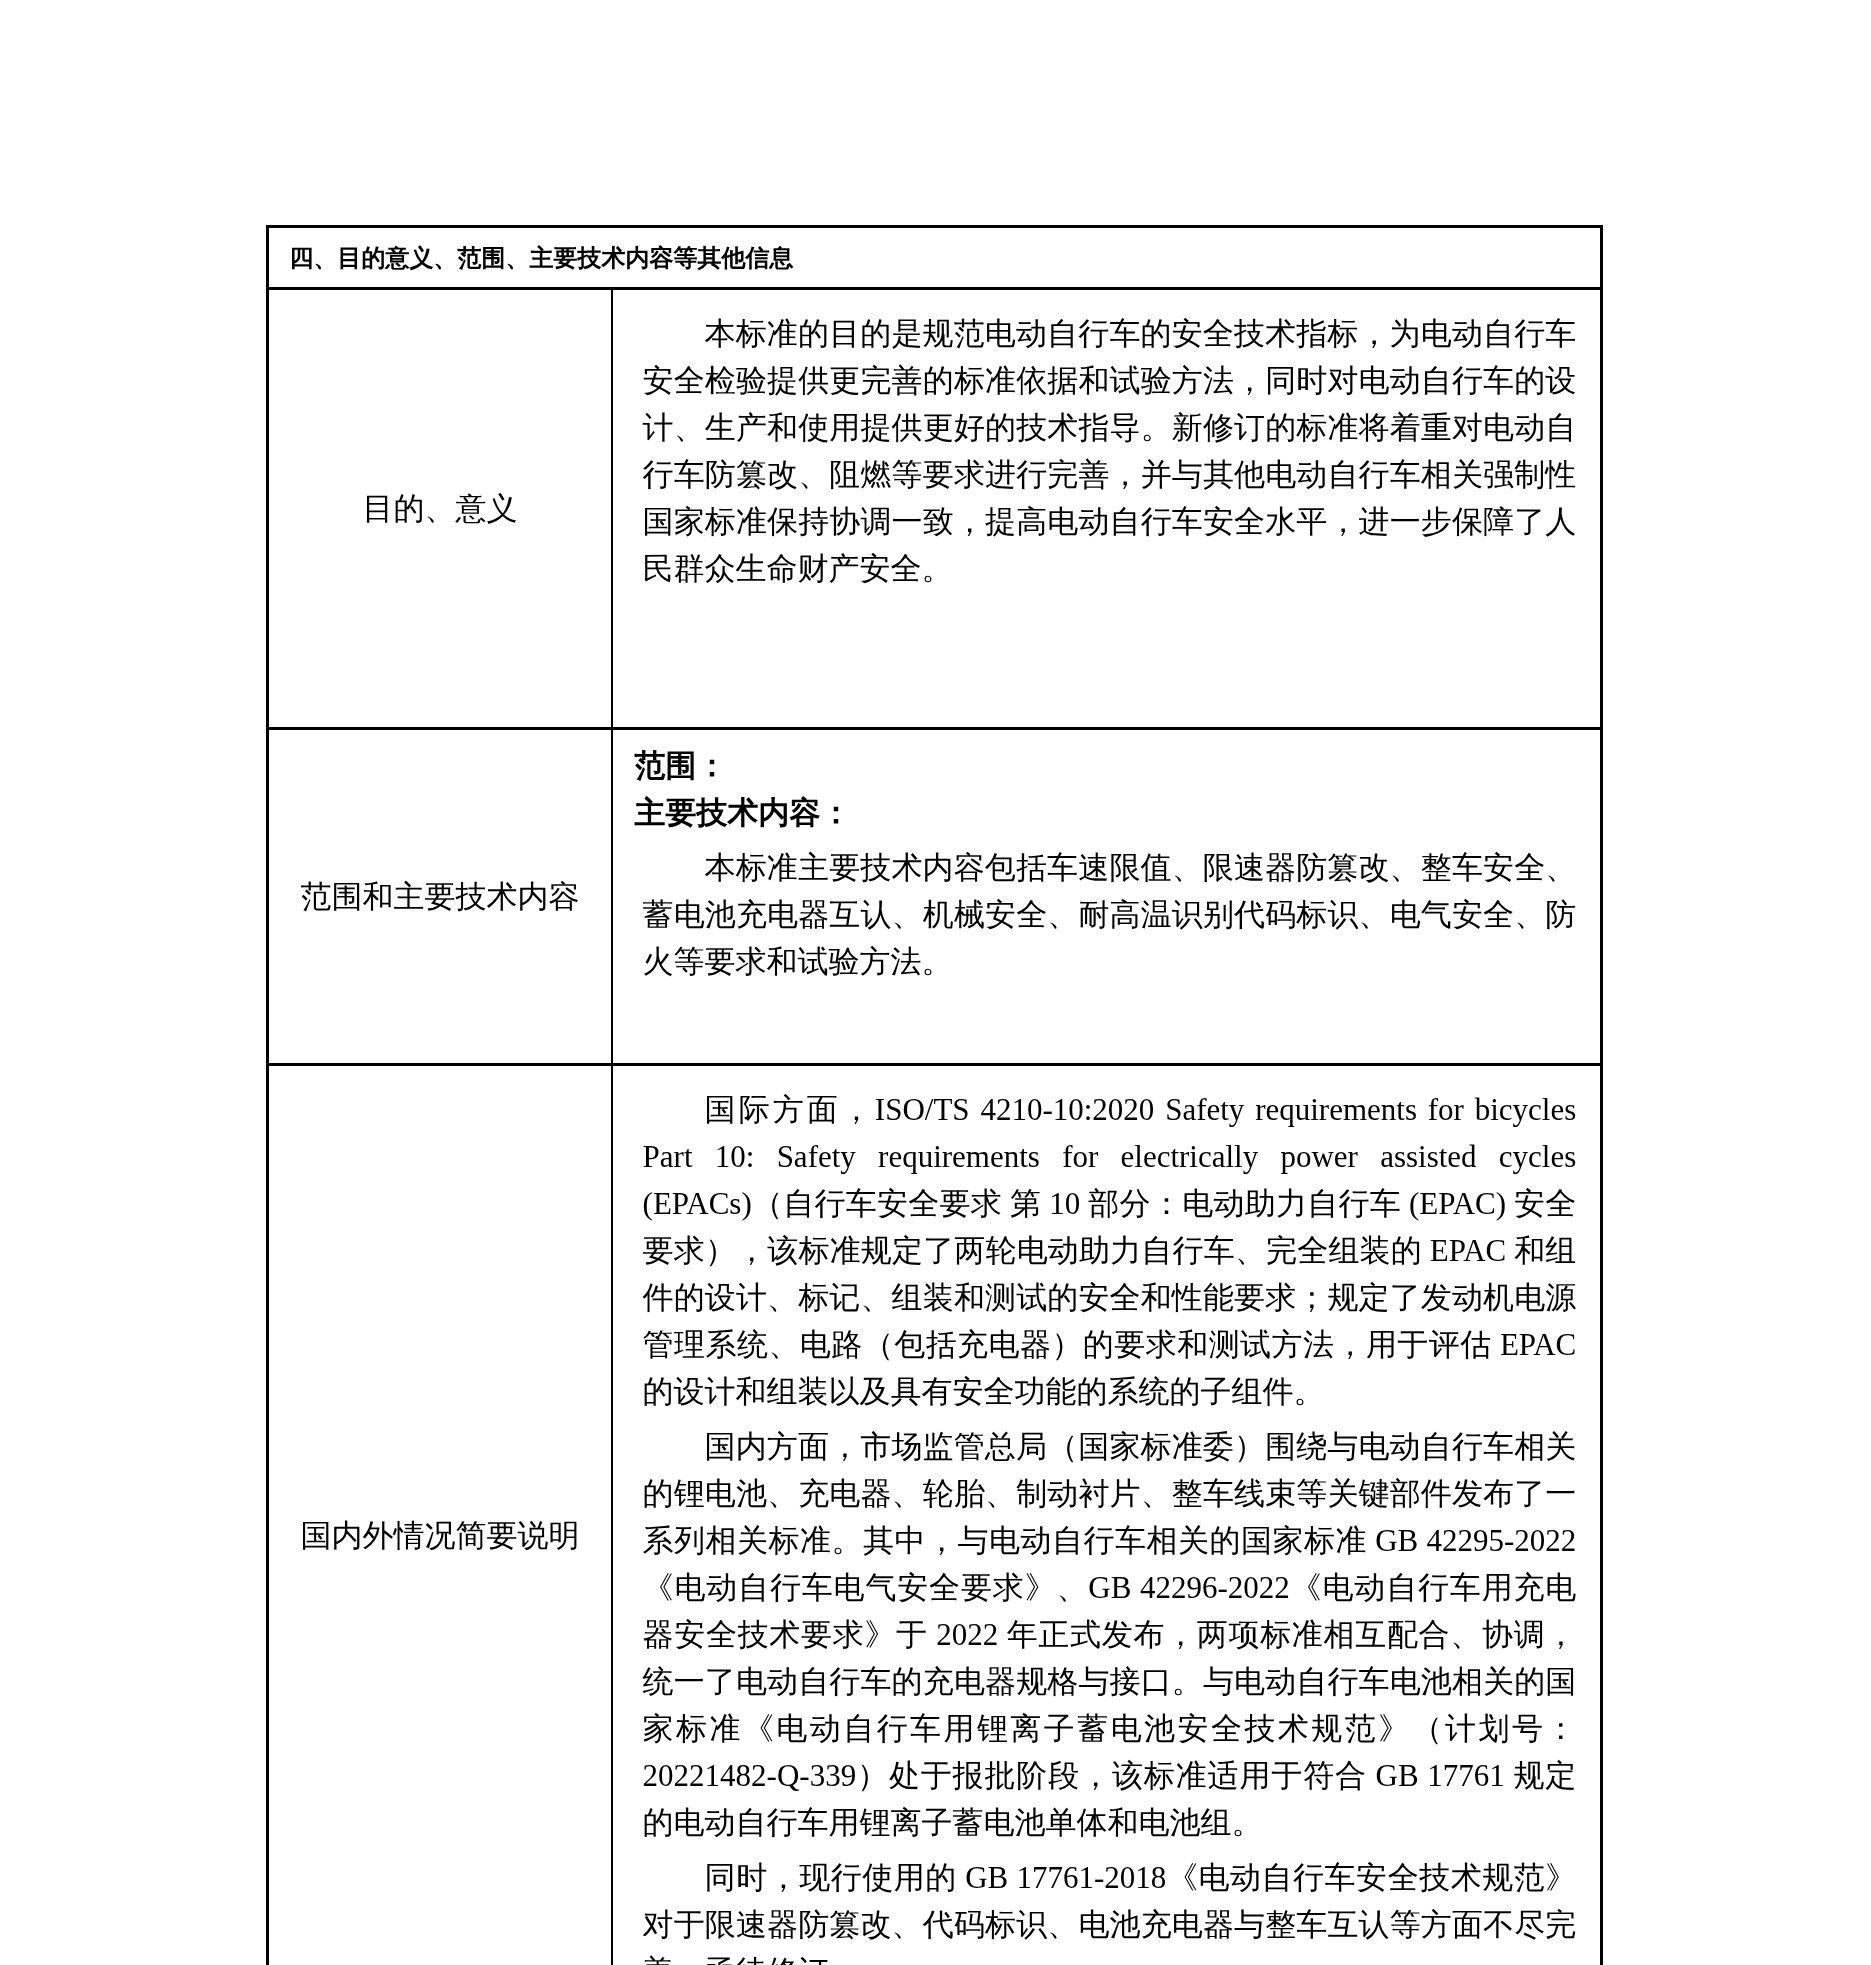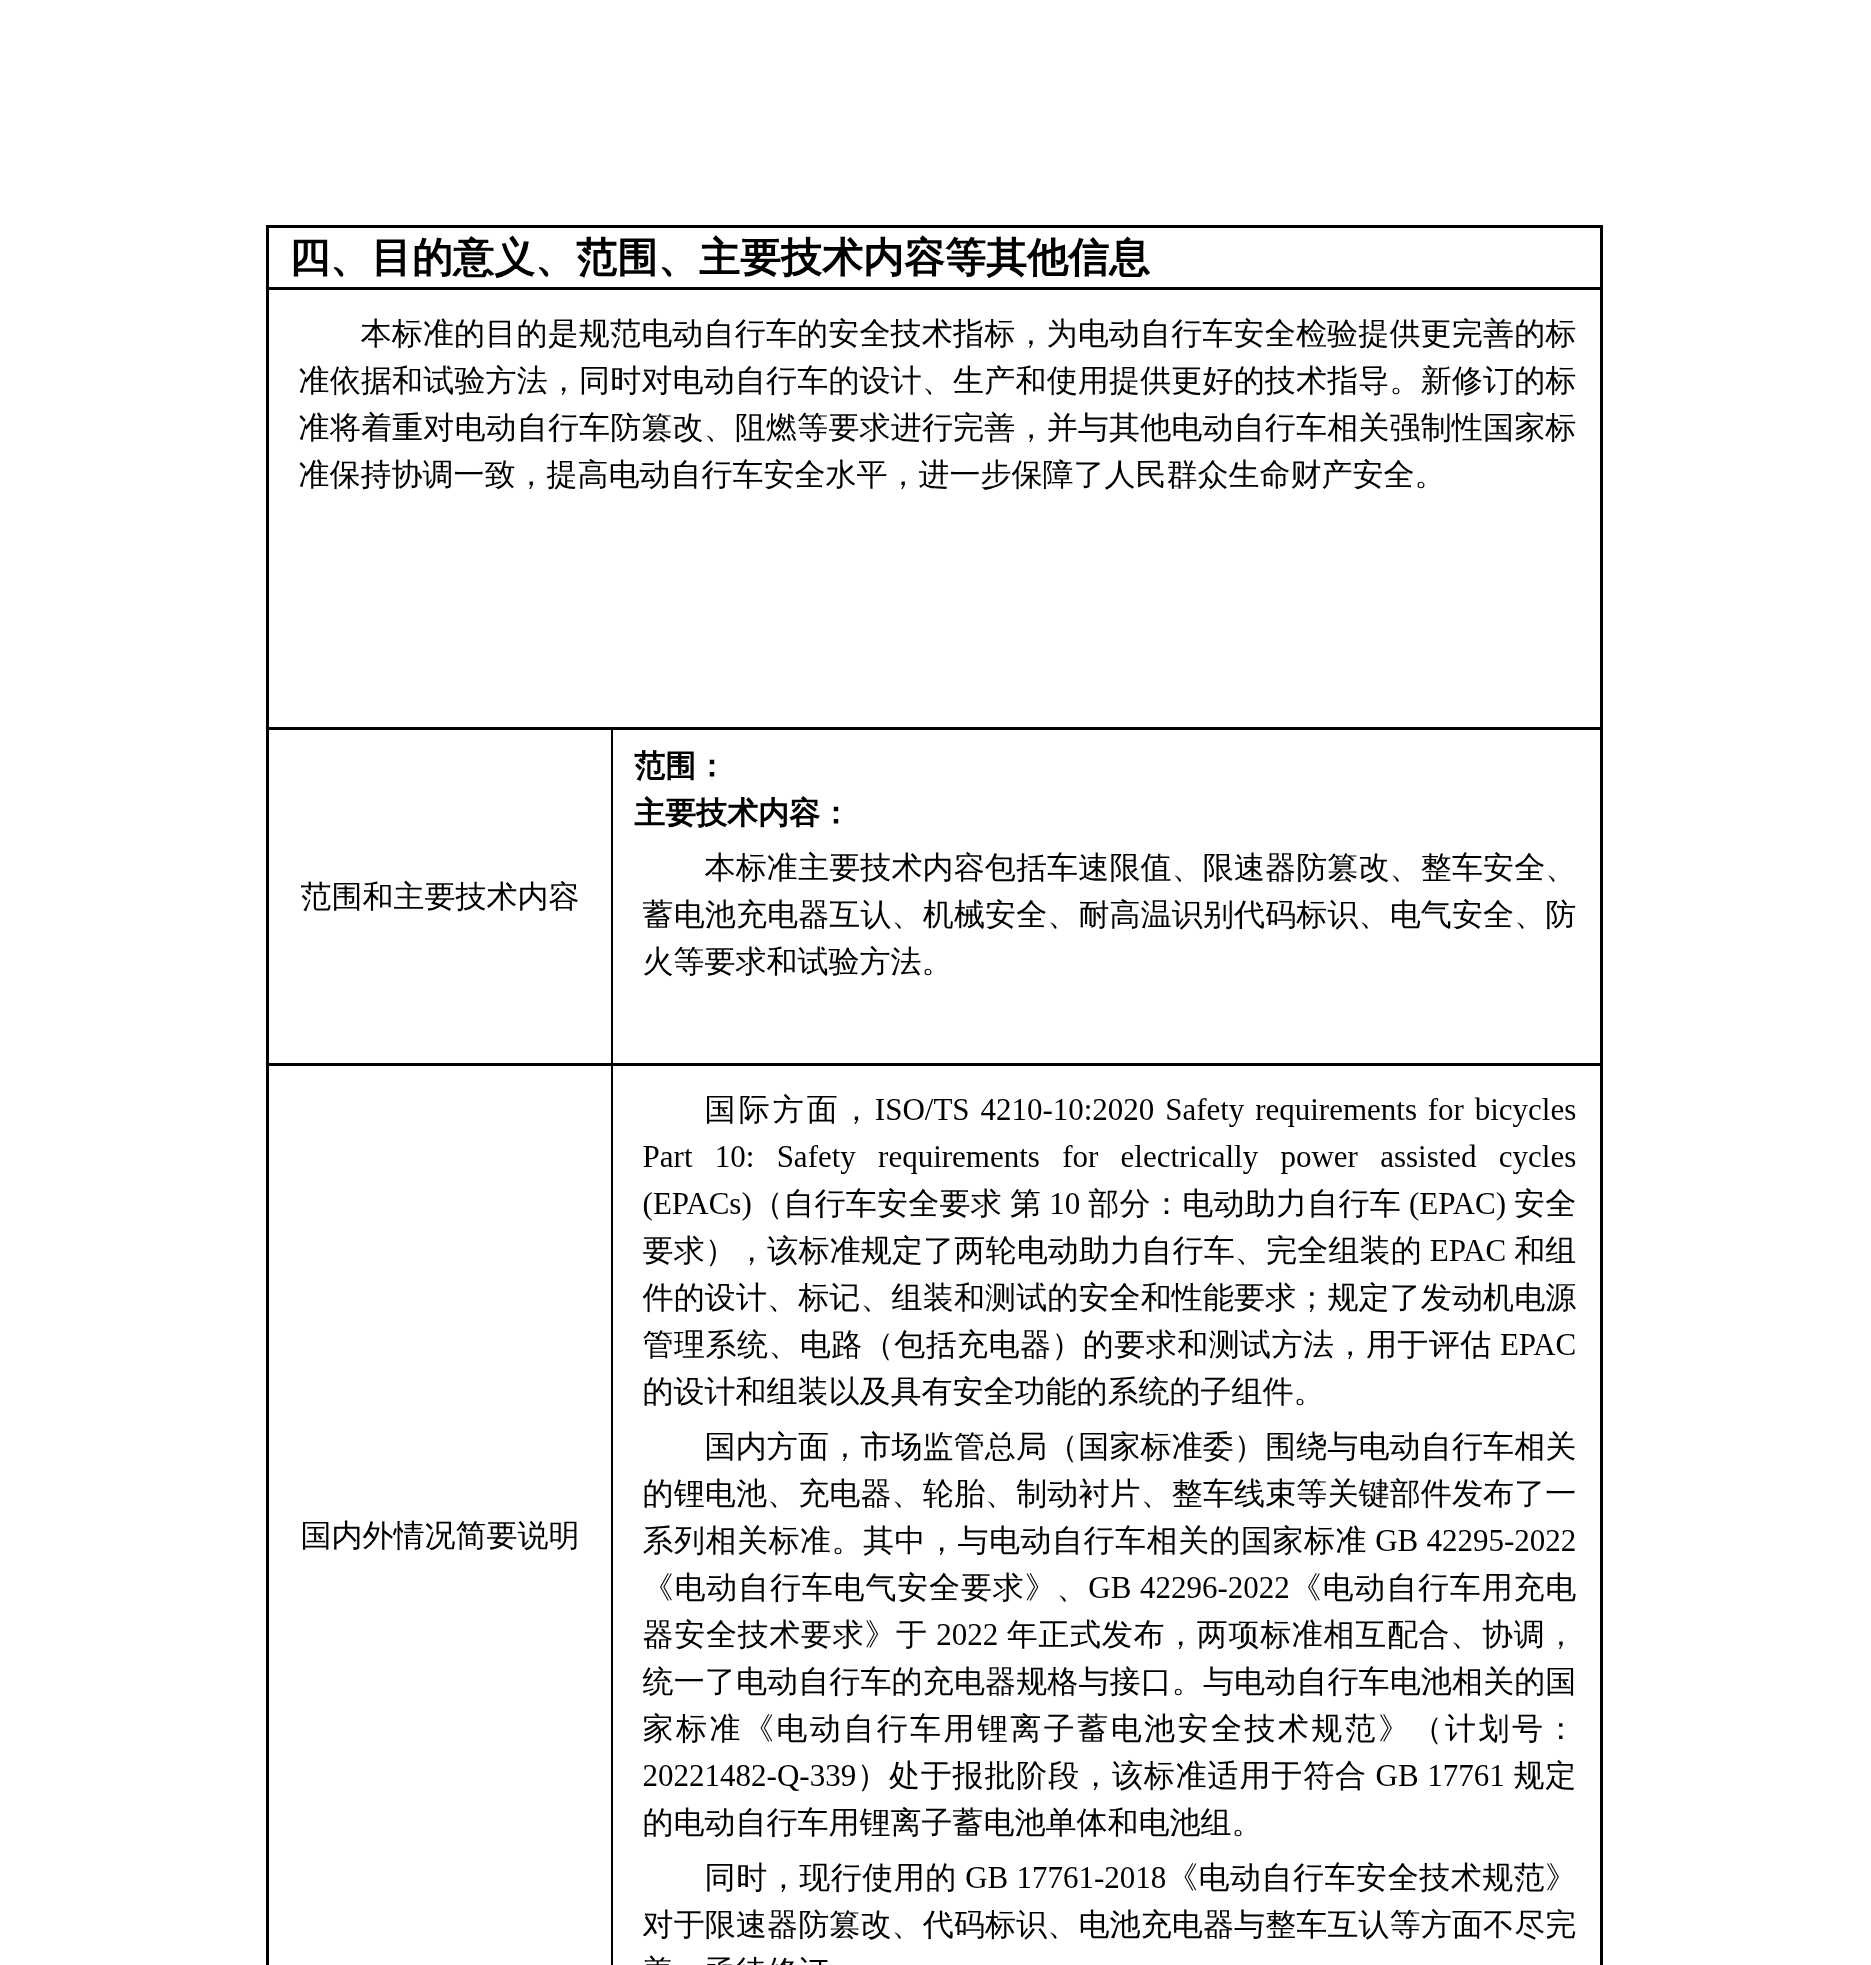--- a/index.html
+++ b/index.html
@@ -9,21 +9,21 @@
     font-family:"Liberation Serif","DejaVu Serif",serif;
   }
   .info-table{
     position:absolute;left:266px;top:225px;width:1337px;height:2133px;
     border:3.9px solid #000;box-sizing:border-box;
     display:grid;
     grid-template-rows:59px 440px 336px 943px 86px 112px 88px auto;
   }
   .tr{display:flex;box-sizing:border-box;min-height:0;}
   .tr + .tr{border-top:3.1px solid #000;}
-  .title-row{align-items:center;padding-left:20.4px;font-size:41px;font-weight:bold;}
+  .title-row{align-items:center;padding-left:20.4px;font-size:24px;font-weight:bold;}
   .th{
     width:344px;flex:0 0 344px;border-right:2px solid #000;box-sizing:border-box;
     display:flex;align-items:center;justify-content:center;text-align:center;
     font-size:31px;line-height:44px;padding:0 14px;
   }
   .td{
     flex:1 1 auto;box-sizing:border-box;min-width:0;
     font-size:31px;line-height:47px;
     text-align:justify;text-justify:inter-ideograph;
     padding:11.8px 15.7px 0 21.6px;overflow:hidden;
@@ -36,20 +36,21 @@
 
 <main>
 
   <section class="info-table">
 
     <div class="tr title-row">
       <span>四、目的意义、范围、主要技术内容等其他信息</span>
     </div>
 
     <div class="tr">
+      <div class="th">目的、意义</div>
       <div class="td">
         <p>本标准的目的是规范电动自行车的安全技术指标，为电动自行车安全检验提供更完善的标准依据和试验方法，同时对电动自行车的设计、生产和使用提供更好的技术指导。新修订的标准将着重对电动自行车防篡改、阻燃等要求进行完善，并与其他电动自行车相关强制性国家标准保持协调一致，提高电动自行车安全水平，进一步保障了人民群众生命财产安全。</p>
       </div>
     </div>
 
     <div class="tr">
       <div class="th">范围和主要技术内容</div>
       <div class="td">
         <p class="subhead">范围：</p>
         <p class="subhead">主要技术内容：</p>

